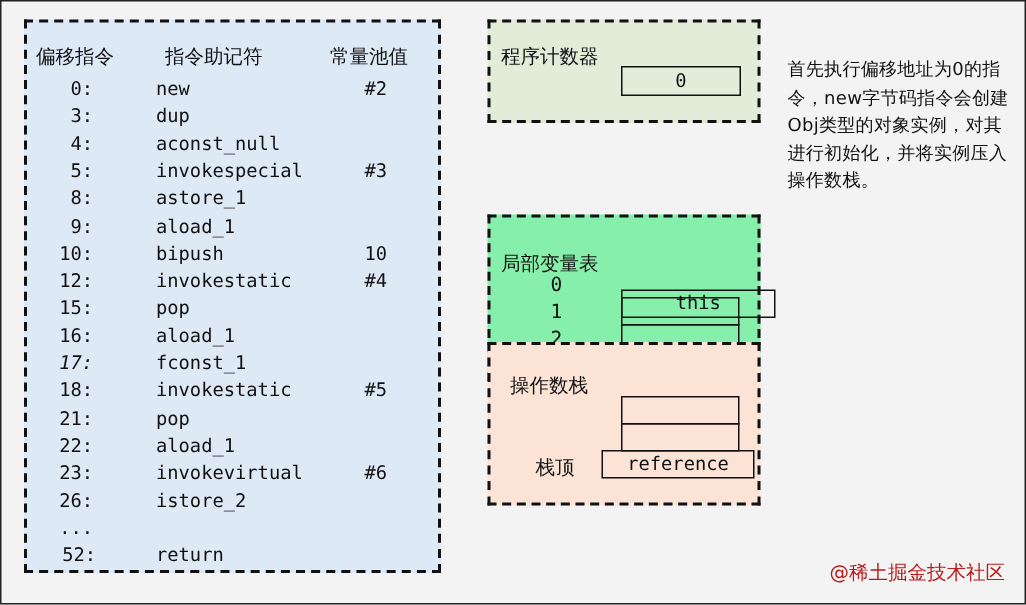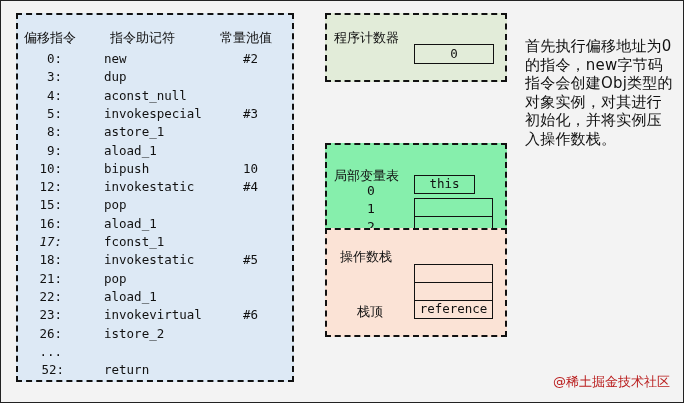--- a/index.html
+++ b/index.html
@@ -13,21 +13,21 @@
   #stack { left:325px; top:228px; width:182px; height:109px; background:#fbe3d6; }
   .hdr { position:absolute; top:14px; font-size:13px; }
   .row { position:absolute; left:0; width:100%; height:18px; font-family:"DejaVu Sans Mono","Liberation Mono",monospace; font-size:12.5px; }
   .row .off { position:absolute; right:232px; text-align:right; }
   .row .mn { position:absolute; left:86px; }
   .row .cp { position:absolute; left:225px; }
   .title { position:absolute; font-size:13px; }
   .cell { position:absolute; border:1px solid #111; box-sizing:border-box; text-align:center;
           font-family:"DejaVu Sans Mono","Liberation Mono",monospace; font-size:12.5px; line-height:16px; }
   .idx { position:absolute; font-size:13px; font-family:"DejaVu Sans Mono","Liberation Mono",monospace; }
-  #note { position:absolute; left:525px; top:37px; width:150px; font-size:15px; line-height:18.5px; letter-spacing:0.2px; }
+  #note { position:absolute; left:525px; top:37px; width:150px; font-size:12px; line-height:18.5px; letter-spacing:0.2px; }
   #watermark { position:absolute; right:14px; top:373px; font-size:13px; color:#b91c1c; }
 </style>
 </head>
 <body>
 
 <div class="frame"></div>
 
 <div id="bytecode" class="dashed">
   <span class="hdr" style="left:6px">偏移指令</span>
   <span class="hdr" style="left:92px">指令助记符</span>
@@ -129,27 +129,27 @@
 <div id="pc" class="dashed">
   <span class="title" style="left:7px;top:14px">程序计数器</span>
   <div class="cell" style="left:87px;top:29px;width:80px;height:20px;line-height:18px">0</div>
 </div>
 
 <div id="locals" class="dashed">
   <span class="title" style="left:7px;top:22px">局部变量表</span>
   <span class="idx" style="left:40px;top:38px">0</span>
   <span class="idx" style="left:40px;top:56px">1</span>
   <span class="idx" style="left:40px;top:74px">2</span>
-  <div class="cell" style="left:87px;top:30px;width:61px;height:19px">this</div>
+  <div class="cell" style="left:87px;top:48px;width:103px;height:19px">this</div>
   <div class="cell" style="left:87px;top:53px;width:79px;height:19px"></div>
   <div class="cell" style="left:87px;top:71px;width:79px;height:19px"></div>
 </div>
 
 <div id="stack" class="dashed">
   <span class="title" style="left:13px;top:18px">操作数栈</span>
   <span class="title" style="left:30px;top:73px">栈顶</span>
   <div class="cell" style="left:87px;top:34px;width:79px;height:19px"></div>
   <div class="cell" style="left:87px;top:52px;width:79px;height:19px"></div>
-  <div class="cell" style="left:87px;top:70px;width:79px;height:19px">reference</div>
+  <div class="cell" style="left:74px;top:70px;width:102px;height:19px">reference</div>
 </div>
 
 <div id="note">首先执行偏移地址为0的指令，new字节码指令会创建Obj类型的对象实例，对其进行初始化，并将实例压入操作数栈。</div>
 <div id="watermark">@稀土掘金技术社区</div>
 
 </body></html>

